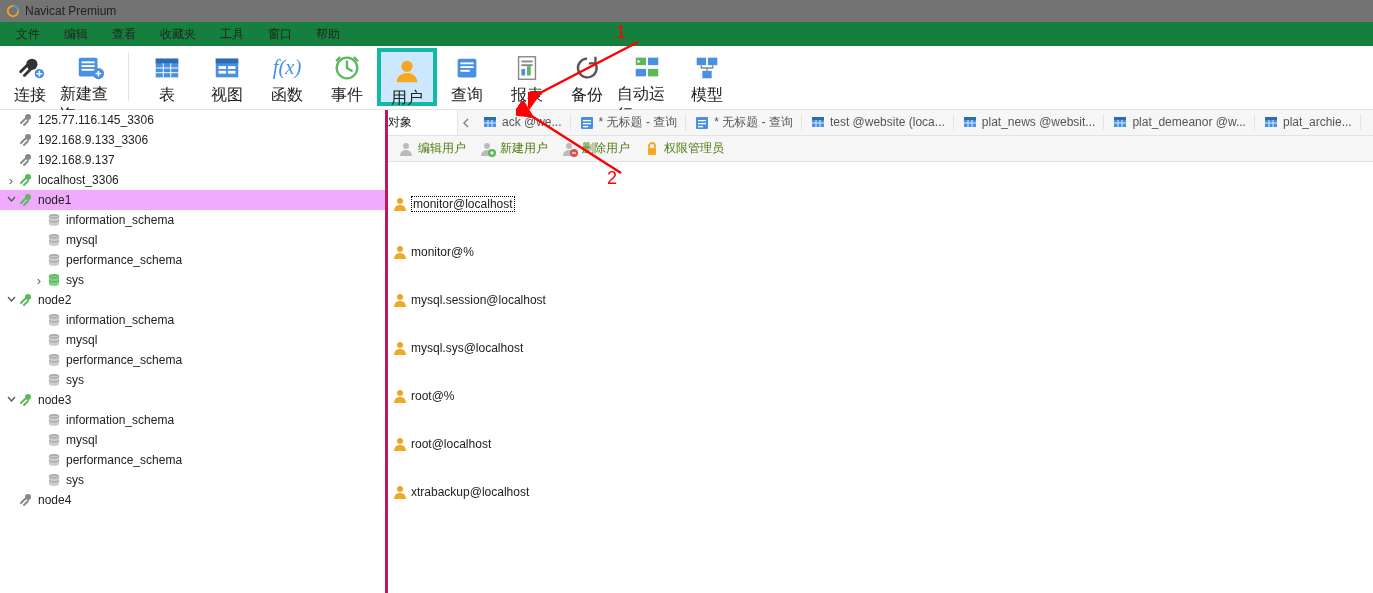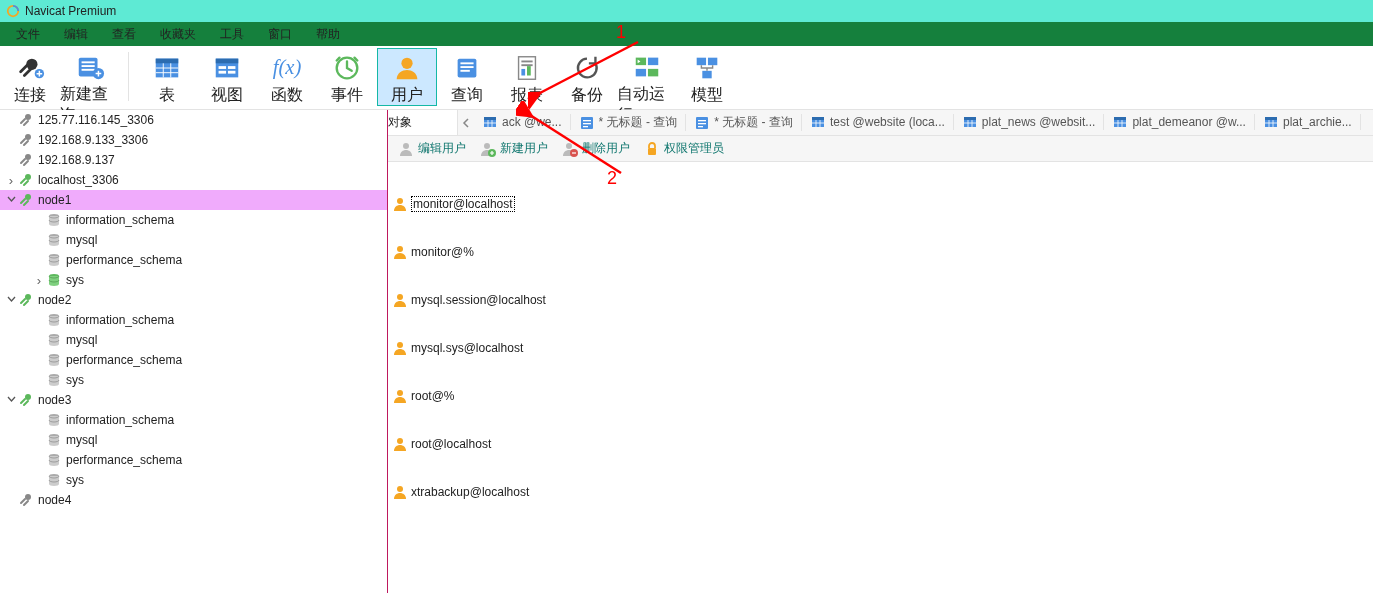--- a/index.html
+++ b/index.html
@@ -1,38 +1,38 @@
 <!DOCTYPE html>
 <html><head>
 <meta charset="utf-8">
 <style>
   * { box-sizing: border-box; margin: 0; padding: 0; }
   html, body { width: 1373px; height: 593px; font-family: "Microsoft YaHei", "Segoe UI", Arial, sans-serif; font-size: 12px; background: #fff; color: #222; overflow: hidden; }
 
   
-  .title-bar { display: flex; align-items: center; height: 22px; padding: 2px 6px; background: #5eead4; }
+  .title-bar { display: flex; align-items: center; height: 22px; padding: 2px 6px; background: #737373; }
   .app-icon { width: 14px; height: 14px; margin-right: 5px; }
   .title-text { }
 
   
   .menu-bar { display: flex; align-items: center; height: 24px; background: #15803d; padding: 0 4px; }
   .menu-item { padding: 3px 12px; cursor: default; }
 
   
   .toolbar { display: flex; align-items: flex-start; height: 64px; background: #fff; border-bottom: 1px solid #e3e3e3; padding: 2px 0 0 0; }
   .tool-group { display: flex; }
   .tool-sep { width: 1px; background: #e3e3e3; margin: 4px 8px 8px 8px; align-self: stretch; }
   .tool-btn { display: flex; flex-direction: column; align-items: center; justify-content: space-between; width: 60px; height: 58px; padding-top: 4px; cursor: default; }
-  .tool-btn.selected { background: #cce8ff; border: 1px solid #14b8a6; }
+  .tool-btn.selected { background: #cce8ff; border: 4px solid #14b8a6; }
   .tool-icon { width: 32px; height: 32px; display: flex; align-items: center; justify-content: center; }
   .tool-label { margin-top: 2px; font-size: 16px; }
 
   
   .content { display: flex; height: 483px; }
-  .sidebar { width: 388px; background: #fff; border-right: 1px solid #be185d; overflow: auto; }
+  .sidebar { width: 388px; background: #fff; border-right: 3px solid #be185d; overflow: auto; }
   .main { flex: 1; display: flex; flex-direction: column; background: #fff; position: relative; }
 
   
   .tree { padding: 0; }
   .tree-row { display: flex; align-items: center; height: 20px; padding-left: 4px; cursor: default; }
   .tree-row.selected { background: #f0abfc; }
   .tw { width: 14px; text-align: center; color: #666; font-size: 10px; user-select: none; }
   .row-icon { width: 16px; height: 16px; margin-right: 4px; display: flex; align-items: center; justify-content: center; }
 
   
@@ -41,21 +41,21 @@
   .tab-nav-btn { width: 16px; height: 24px; display: flex; align-items: center; justify-content: center; color: #888; cursor: default; }
   .tab { display: flex; align-items: center; height: 100%; padding: 0 8px; border-right: 1px solid #e3e3e3; max-width: 170px; overflow: hidden; white-space: nowrap; }
   .tab .ticon { width: 16px; height: 16px; margin-right: 4px; flex-shrink: 0; }
   .tab-label { overflow: hidden; text-overflow: ellipsis; color: #555; }
   .tab-label.dirty::before { content: "* "; }
 
   
   .sub-toolbar { display: flex; align-items: center; height: 26px; background: #f6f6f6; border-bottom: 1px solid #e3e3e3; padding-left: 4px; gap: 2px; }
   .sub-btn { display: flex; align-items: center; height: 22px; padding: 0 6px; cursor: default; }
   .sub-btn .sicon { width: 16px; height: 16px; margin-right: 4px; }
-  .sub-btn-label { color: #0f766e; }
+  .sub-btn-label { color: #4d7c0f; }
 
   
   .user-list { padding: 2px 0 0 4px; }
   .user-row { display: flex; align-items: center; height: 17px; cursor: default; margin-top: 31px; }
   .user-row .uicon { width: 16px; height: 16px; margin-right: 3px; }
   .user-row.selected .uname { border: 1px dotted #000; padding: 0 1px; }
 
   
   .annotation { position: absolute; pointer-events: none; z-index: 100; }
   .ann-num { color: #ff0000; font-size: 18px; font-weight: 400; position: absolute; }

